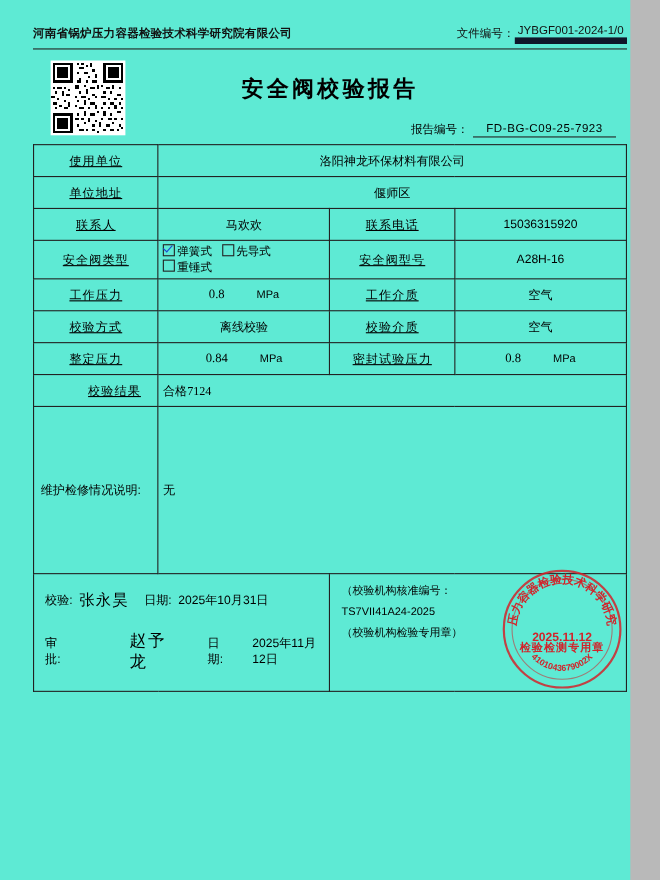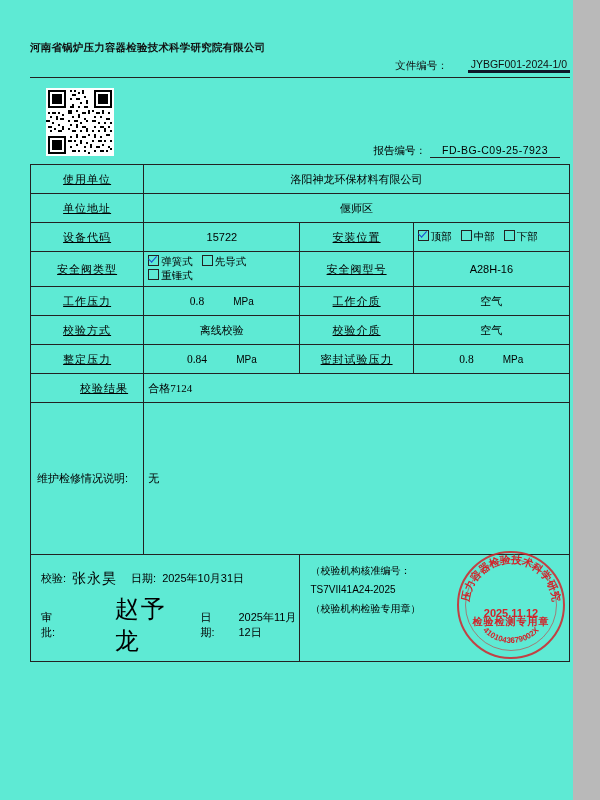--- a/index.html
+++ b/index.html
@@ -9,22 +9,22 @@
     box-sizing:border-box;
   }
   .sheet{
     position:absolute;left:30px;top:22px;width:540px;
   }
   .hdr{
     display:flex;align-items:center;justify-content:space-between;
     border-bottom:1.5px solid #222;padding-bottom:4px;font-size:10.5px;color:#111;
   }
   .hdr .left{font-weight:bold;letter-spacing:.2px;}
-  .hdr .right{display:flex;align-items:center;gap:20px;margin-top:36px;}
-  .hdr .right .num{border-bottom:3px solid #0f172a;padding:0 3px;}
+  .hdr .right{display:flex;align-items:center;gap:0;}
+  .hdr .right .num{border-bottom:6px solid #0f172a;padding:0 3px;}
 
   .titlerow{position:relative;height:86px;}
   .qr{
     position:absolute;left:16px;top:10px;width:68px;height:68px;
     background:#fff;
   }
   .qr svg{display:block;}
   .maintitle{
     text-align:center;font-size:20px;font-weight:bold;letter-spacing:3px;
     padding-top:22px;color:#000;
@@ -51,21 +51,21 @@
   .chk.on:after{
     content:"";position:absolute;left:1px;top:-2px;width:4px;height:7px;
     border:solid #1a48d0;border-width:0 1.6px 1.6px 0;transform:rotate(42deg);
   }
   .optwrap{display:inline-block;margin-right:6px;font-size:10.5px;white-space:nowrap;}
   .bigcell{height:110px;vertical-align:top;text-align:left;padding:6px 8px;}
   .bigcell.mid{vertical-align:middle;text-align:center;padding-left:38px;}
   .sign-area td{height:32px;}
   .sig{font-family:"Liberation Serif","DejaVu Serif",serif;}
   .sig-a{font-size:14px;letter-spacing:1px;}
-  .sig-b{font-size:24px;letter-spacing:2px;margin-left:36px;}
+  .sig-b{font-size:15px;letter-spacing:2px;margin-left:36px;}
   .stampcell{position:relative;}
   .stamp-txt{font-size:10px;line-height:1.9;padding-left:6px;}
   .seal{
     position:absolute;right:4px;bottom:2px;width:108px;height:108px;
     pointer-events:none;
   }
   .seal .ring{
     position:absolute;inset:0;border:2.5px solid #d2232a;border-radius:50%;opacity:.85;
   }
   .seal .ring2{position:absolute;inset:8px;border:1px solid #d2232a;border-radius:50%;opacity:.55;}
@@ -200,20 +200,21 @@
               <rect x="16" y="31" width="1" height="1"></rect>
             <rect x="19" y="31" width="1" height="1"></rect>
               <rect x="21" y="32" width="1" height="1"></rect>
               <rect x="24" y="31" width="1" height="1"></rect>
             <rect x="27" y="31" width="2" height="1"></rect>
               <rect x="30" y="31" width="1" height="1"></rect>
               <rect x="32" y="30" width="1" height="1"></rect>
           </g>
         </svg>
       </div>
+      <div class="maintitle">安全阀校验报告</div>
       <div class="reportno">
         <span>报告编号：</span>
         <span class="val">FD-BG-C09-25-7923</span>
       </div>
     </div>
 
     <table class="main">
       <colgroup>
         <col style="width:21%">
           <col style="width:29%">
@@ -223,28 +224,24 @@
       <tbody>
         <tr>
           <td class="lbl">使用单位</td>
           <td class="val" colspan="3">洛阳神龙环保材料有限公司</td>
         </tr>
         <tr>
           <td class="lbl">单位地址</td>
           <td class="val" colspan="3">偃师区</td>
         </tr>
         <tr>
-          <td class="lbl">设备代码</td>
-          <td class="val">15722</td>
-          <td class="lbl">安装位置</td>
-          <td class="val-l">
-            <span class="optwrap"><span class="chk on"></span><span>顶部</span></span>
-            <span class="optwrap"><span class="chk"></span><span>中部</span></span>
-            <span class="optwrap"><span class="chk"></span><span>下部</span></span>
-          </td>
+          <td class="lbl">联系人</td>
+          <td class="val hand">马欢欢</td>
+          <td class="lbl">联系电话</td>
+          <td class="val">15036315920</td>
         </tr>
         <tr>
           <td class="lbl">安全阀类型</td>
           <td class="val-l">
             <span class="optwrap"><span class="chk on"></span><span>弹簧式</span></span>
             <span class="optwrap"><span class="chk"></span><span>先导式</span></span>
             <span class="optwrap"><span class="chk"></span><span>重锤式</span></span>
           </td>
           <td class="lbl">安全阀型号</td>
           <td class="val">A28H-16</td>

